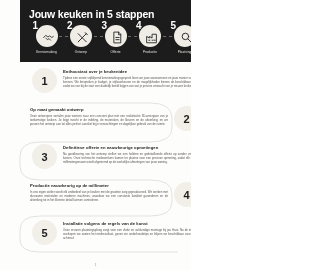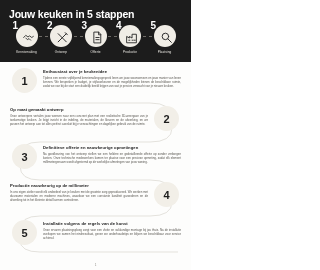--- a/index.html
+++ b/index.html
@@ -3,21 +3,21 @@
 <meta charset="utf-8">
 <style>
   html,body{margin:0;padding:0;}
   body{
     width:191px;height:270px;
     background:#ffffff;
     font-family:"Liberation Sans", sans-serif;
     overflow:hidden;
     position:relative;
   }
-  .page{position:relative;width:191px;height:270px;background:#fdfdfc;}
+  .page{position:relative;width:191px;height:270px;background:#fdfdfc;padding-left:20px;}
 
   
   .header{
     position:relative;
     width:191px;height:62px;
     background:#1c1c1c;
     box-sizing:border-box;
     padding:9px 8px 0 8px;
   }
   .title{

